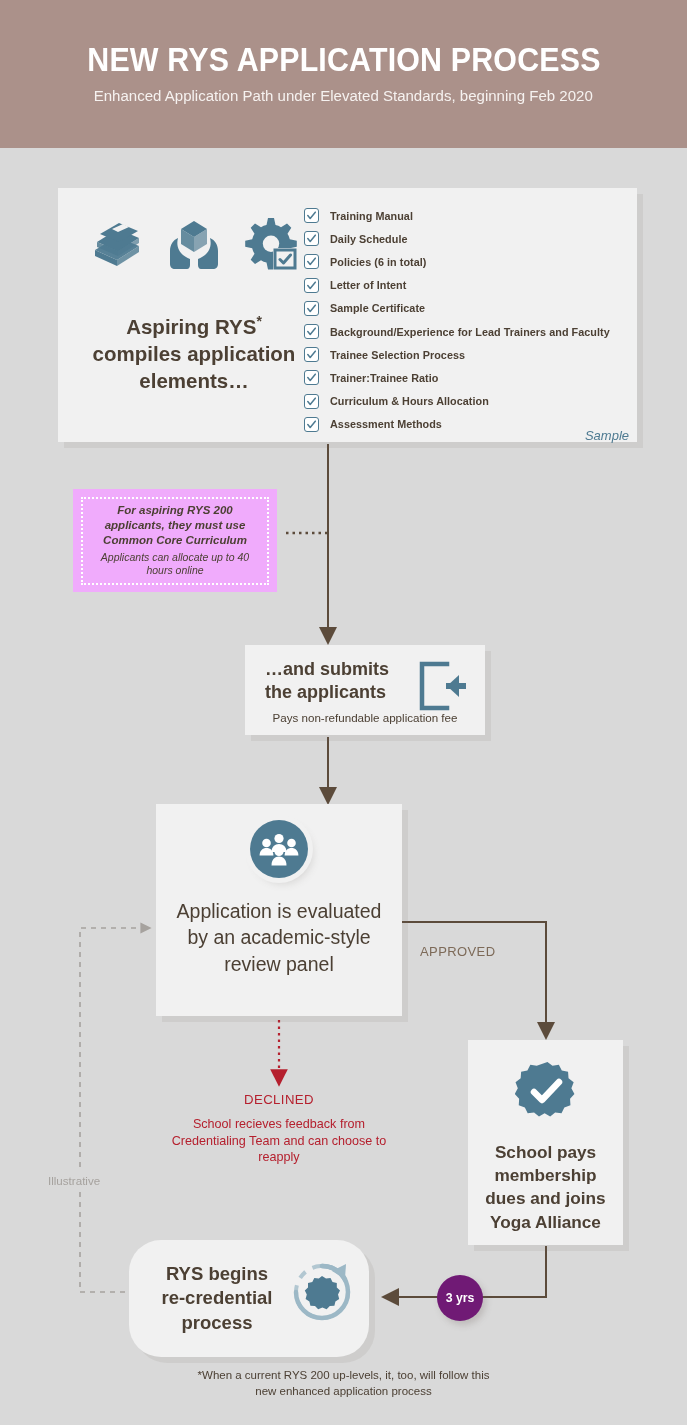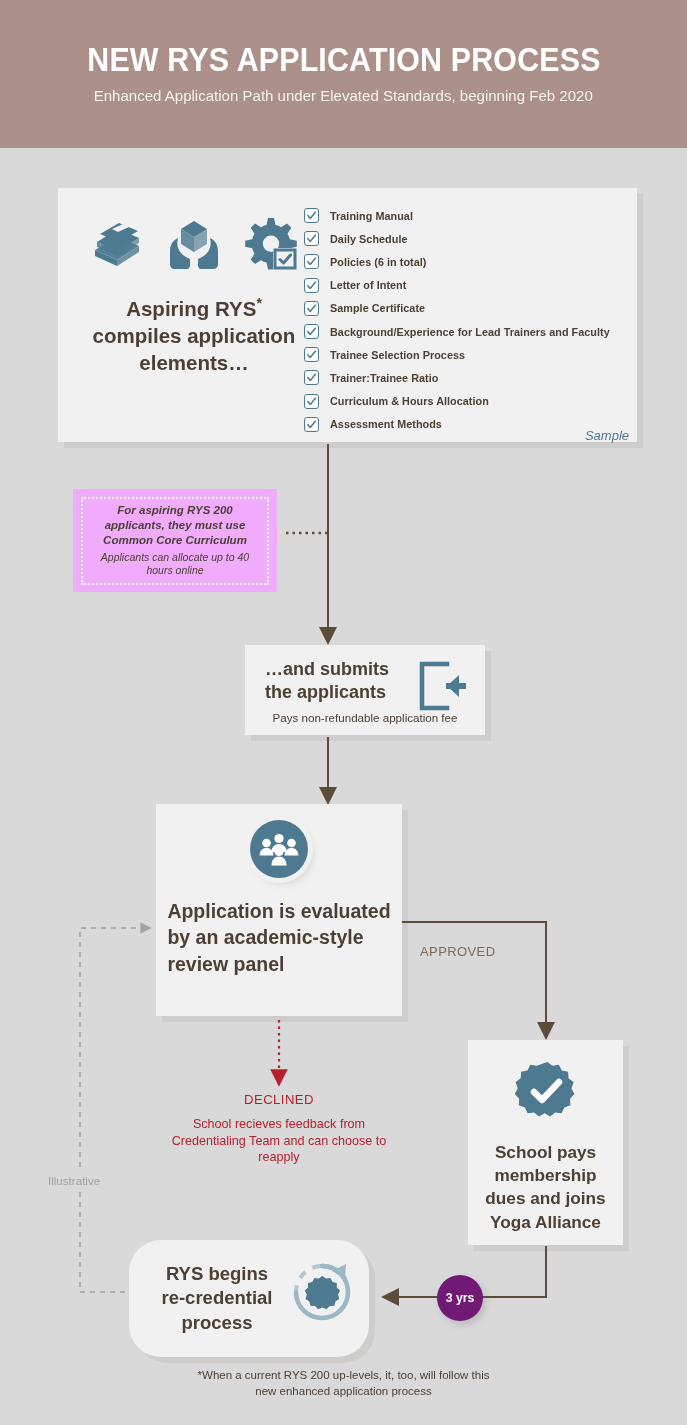--- a/index.html
+++ b/index.html
@@ -43,21 +43,21 @@
   #card-compile{ left:58px; top:188px; width:579px; height:254px; }
   .compile-left{
     position:absolute; left:0; top:0; width:272px; height:254px;
     display:flex; flex-direction:column; align-items:center;
   }
   .icon-row{
     display:flex; gap:22px; align-items:flex-end;
     margin-top:26px; height:62px;
   }
   .compile-title{
-    margin-top:18px; text-align:center;
+    margin-top:36px; text-align:center;
     font-size:20.5px; font-weight:bold; line-height:1.33;
     color:#4c4034;
   }
   .compile-title .star{ font-size:14px; vertical-align:super; }
 
   .checklist{
     position:absolute; left:246px; top:16px; width:333px;
   }
   .check-row{
     display:flex; align-items:center; height:23.2px;
@@ -120,22 +120,22 @@
     display:flex; flex-direction:column; align-items:center;
     padding-top:16px;
   }
   .circle-icon{
     width:58px; height:58px; border-radius:50%;
     background:#4e7a91;
     display:flex; align-items:center; justify-content:center;
     box-shadow:0 0 0 5px #f1f1f1, 4px 5px 8px rgba(100,95,90,.22);
   }
   .review-title{
-    margin-top:20px; text-align:left;
-    font-size:19.5px; font-weight:bold; line-height:1.35; color:#4c4034;
+    margin-top:20px; text-align:center;
+    font-size:19.5px; font-weight:normal; line-height:1.35; color:#4c4034;
   }
 
   
   #card-member{ left:468px; top:1040px; width:155px; height:205px; }
   .member-inner{
     width:100%; height:100%;
     display:flex; flex-direction:column; align-items:center;
     padding-top:20px;
   }
   .member-title{

